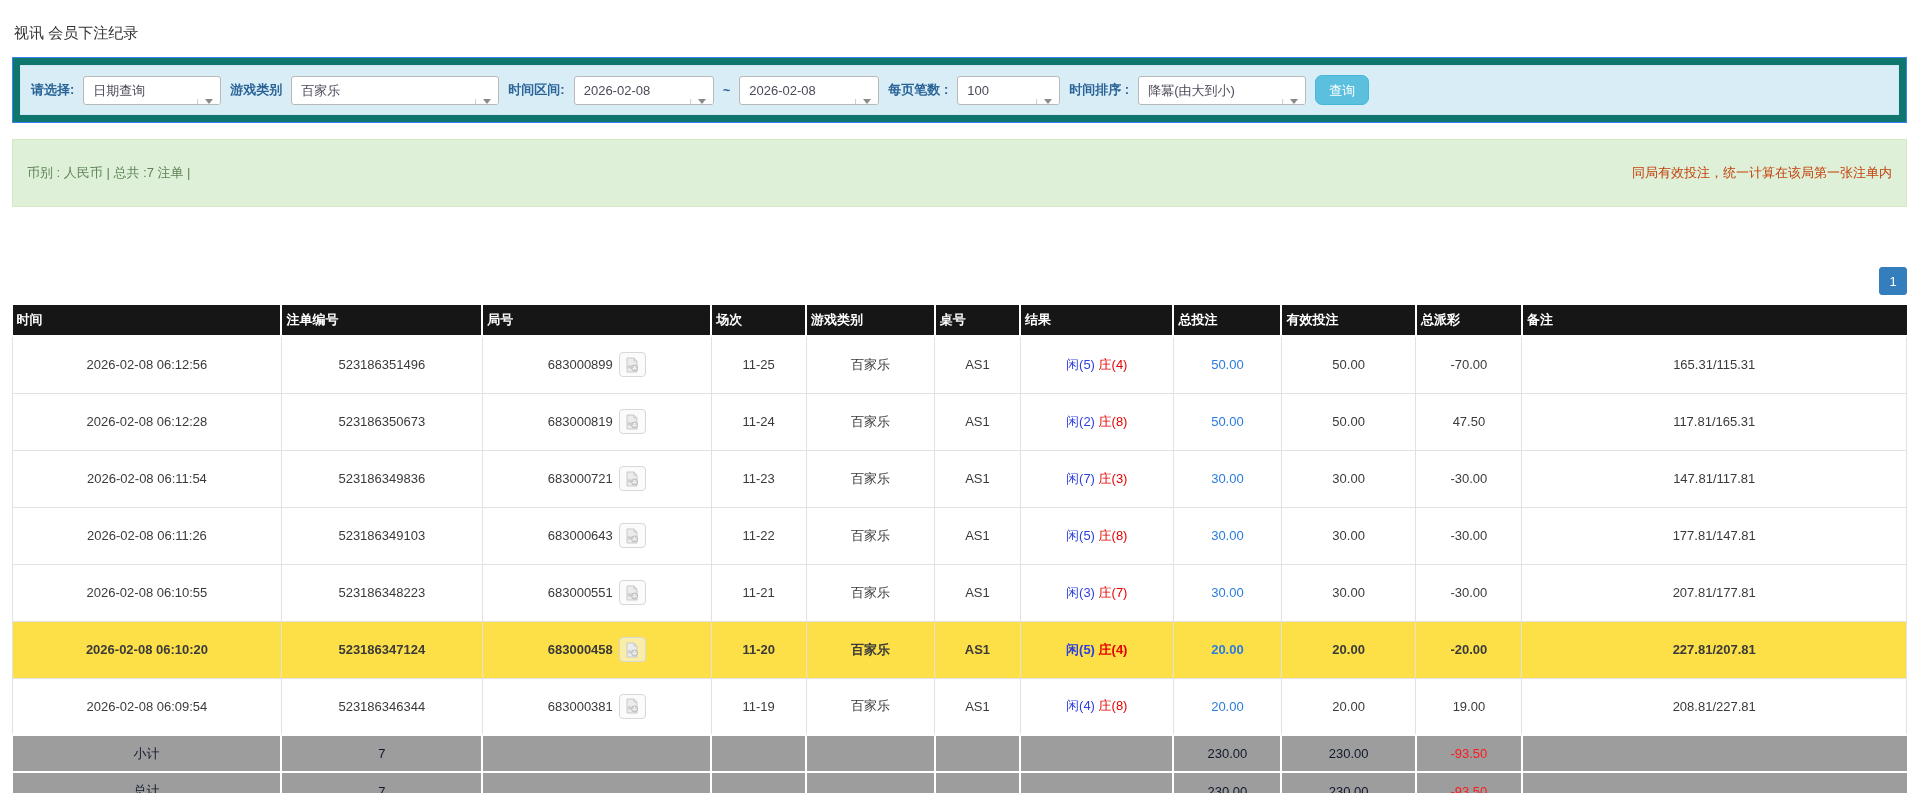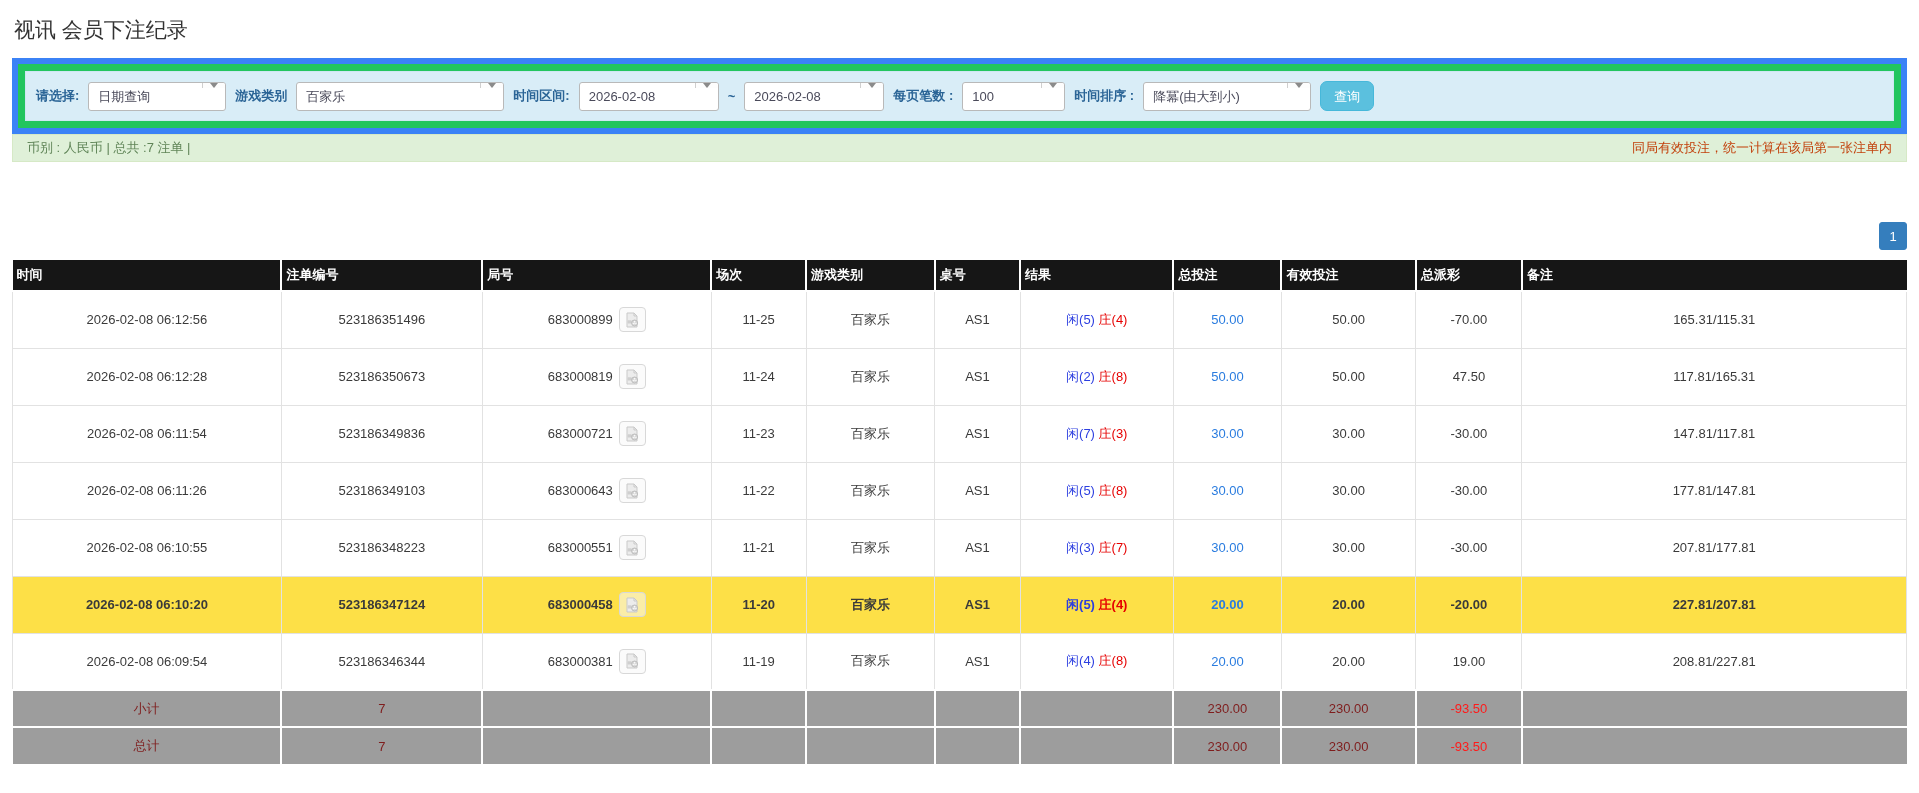--- a/index.html
+++ b/index.html
@@ -4,49 +4,49 @@
 <style>
   * { box-sizing: border-box; }
   html,body { margin:0; padding:0; background:#fff; }
   body {
     width:1919px; min-height:793px;
     font-family:"Liberation Sans","DejaVu Sans",sans-serif;
     font-size:13px; color:#333;
   }
   .wrap { padding:6px 12px 10px; }
 
-  .page-title { font-size:21px; font-weight:400; color:#333; margin:10px 0 14px 2px; }
+  .page-title { font-size:15px; font-weight:400; color:#333; margin:18px 0 14px 2px; }
 
   
-  .filter-panel { border:6px solid #3b82f6; background:#22c55e; padding:7px; }
+  .filter-panel { border:1px solid #3b82f6; background:#0f766e; padding:7px; margin-bottom:16px; }
   .filter-bar {
     background:#d9edf7; border:1px solid #cfe7f3;
     padding:9px 10px; display:flex; align-items:center; gap:9px; flex-wrap:nowrap;
   }
   .f-label { color:#2a6496; font-weight:bold; white-space:nowrap; }
   .combo {
-    display:inline-flex; align-items:flex-start; background:#fff;
+    display:inline-flex; align-items:flex-end; background:#fff;
     border:1px solid #b9b9b9; border-radius:3px; height:29px; overflow:hidden;
   }
   .combo .val { padding:0 9px; line-height:27px; color:#4a4a5a; white-space:nowrap; overflow:hidden; flex:1; }
   .combo .arrow-btn {
     width:23px; border-left:1px solid #cfcfcf; background:#fdfdfd;
     display:flex; align-items:center; justify-content:center; cursor:pointer;
   }
   .caret-down { width:0; height:0; border-left:4px solid transparent; border-right:4px solid transparent; border-top:5px solid #8a8a8a; }
   .tilde { color:#2a6496; font-weight:bold; }
   .btn-query {
     background:#5bc0de; border:1px solid #46b8da; color:#fff;
     height:30px; padding:6px 13px; border-radius:7px; font-size:13px; cursor:pointer;
   }
 
   
   .notice-bar {
     background:#dff0d8; border:1px solid #d6e9c6;
-    padding:4px 14px; display:flex; justify-content:space-between; align-items:center;
+    padding:24px 14px; display:flex; justify-content:space-between; align-items:center;
     margin-bottom:30px;
   }
   .notice-left { color:#5f8457; }
   .notice-right { color:#c2410c; }
 
   
   .pg-row { text-align:right; margin:0 0 10px; }
   .page-btn {
     display:inline-block; min-width:28px; height:28px; line-height:28px;
     background:#357ebd; border:1px solid #357ebd; color:#fff;
@@ -70,21 +70,21 @@
   .video-btn {
     width:27px; height:25px; border:1px solid #d8d8d8; border-radius:4px;
     background:rgba(248,248,248,.55); display:inline-flex; align-items:center; justify-content:center;
     cursor:pointer; padding:0;
   }
   .res-p { color:#2d3fe0; }
   .res-b { color:#e60000; }
   .link { color:#2a7cdf; cursor:pointer; }
   .neg { color:#ff0000; }
   tr.footer td {
-    background:#9d9d9d; color:#7f1d1d; height:37px;
+    background:#9d9d9d; color:#0f172a; height:37px;
     border-right:2px solid #fff; border-top:2px solid #fff; border-left:none; border-bottom:none;
   }
   tr.footer td:last-child { border-right:none; }
   tr.footer td.neg { color:#ff1a1a; }
 
   
   col.c-time{width:14.2%} col.c-bet{width:10.6%} col.c-round{width:12.1%}
   col.c-sess{width:5.0%} col.c-game{width:6.8%} col.c-tbl{width:4.5%}
   col.c-res{width:8.1%} col.c-total{width:5.7%} col.c-valid{width:7.1%}
   col.c-pay{width:5.6%} col.c-remark{width:20.3%}

